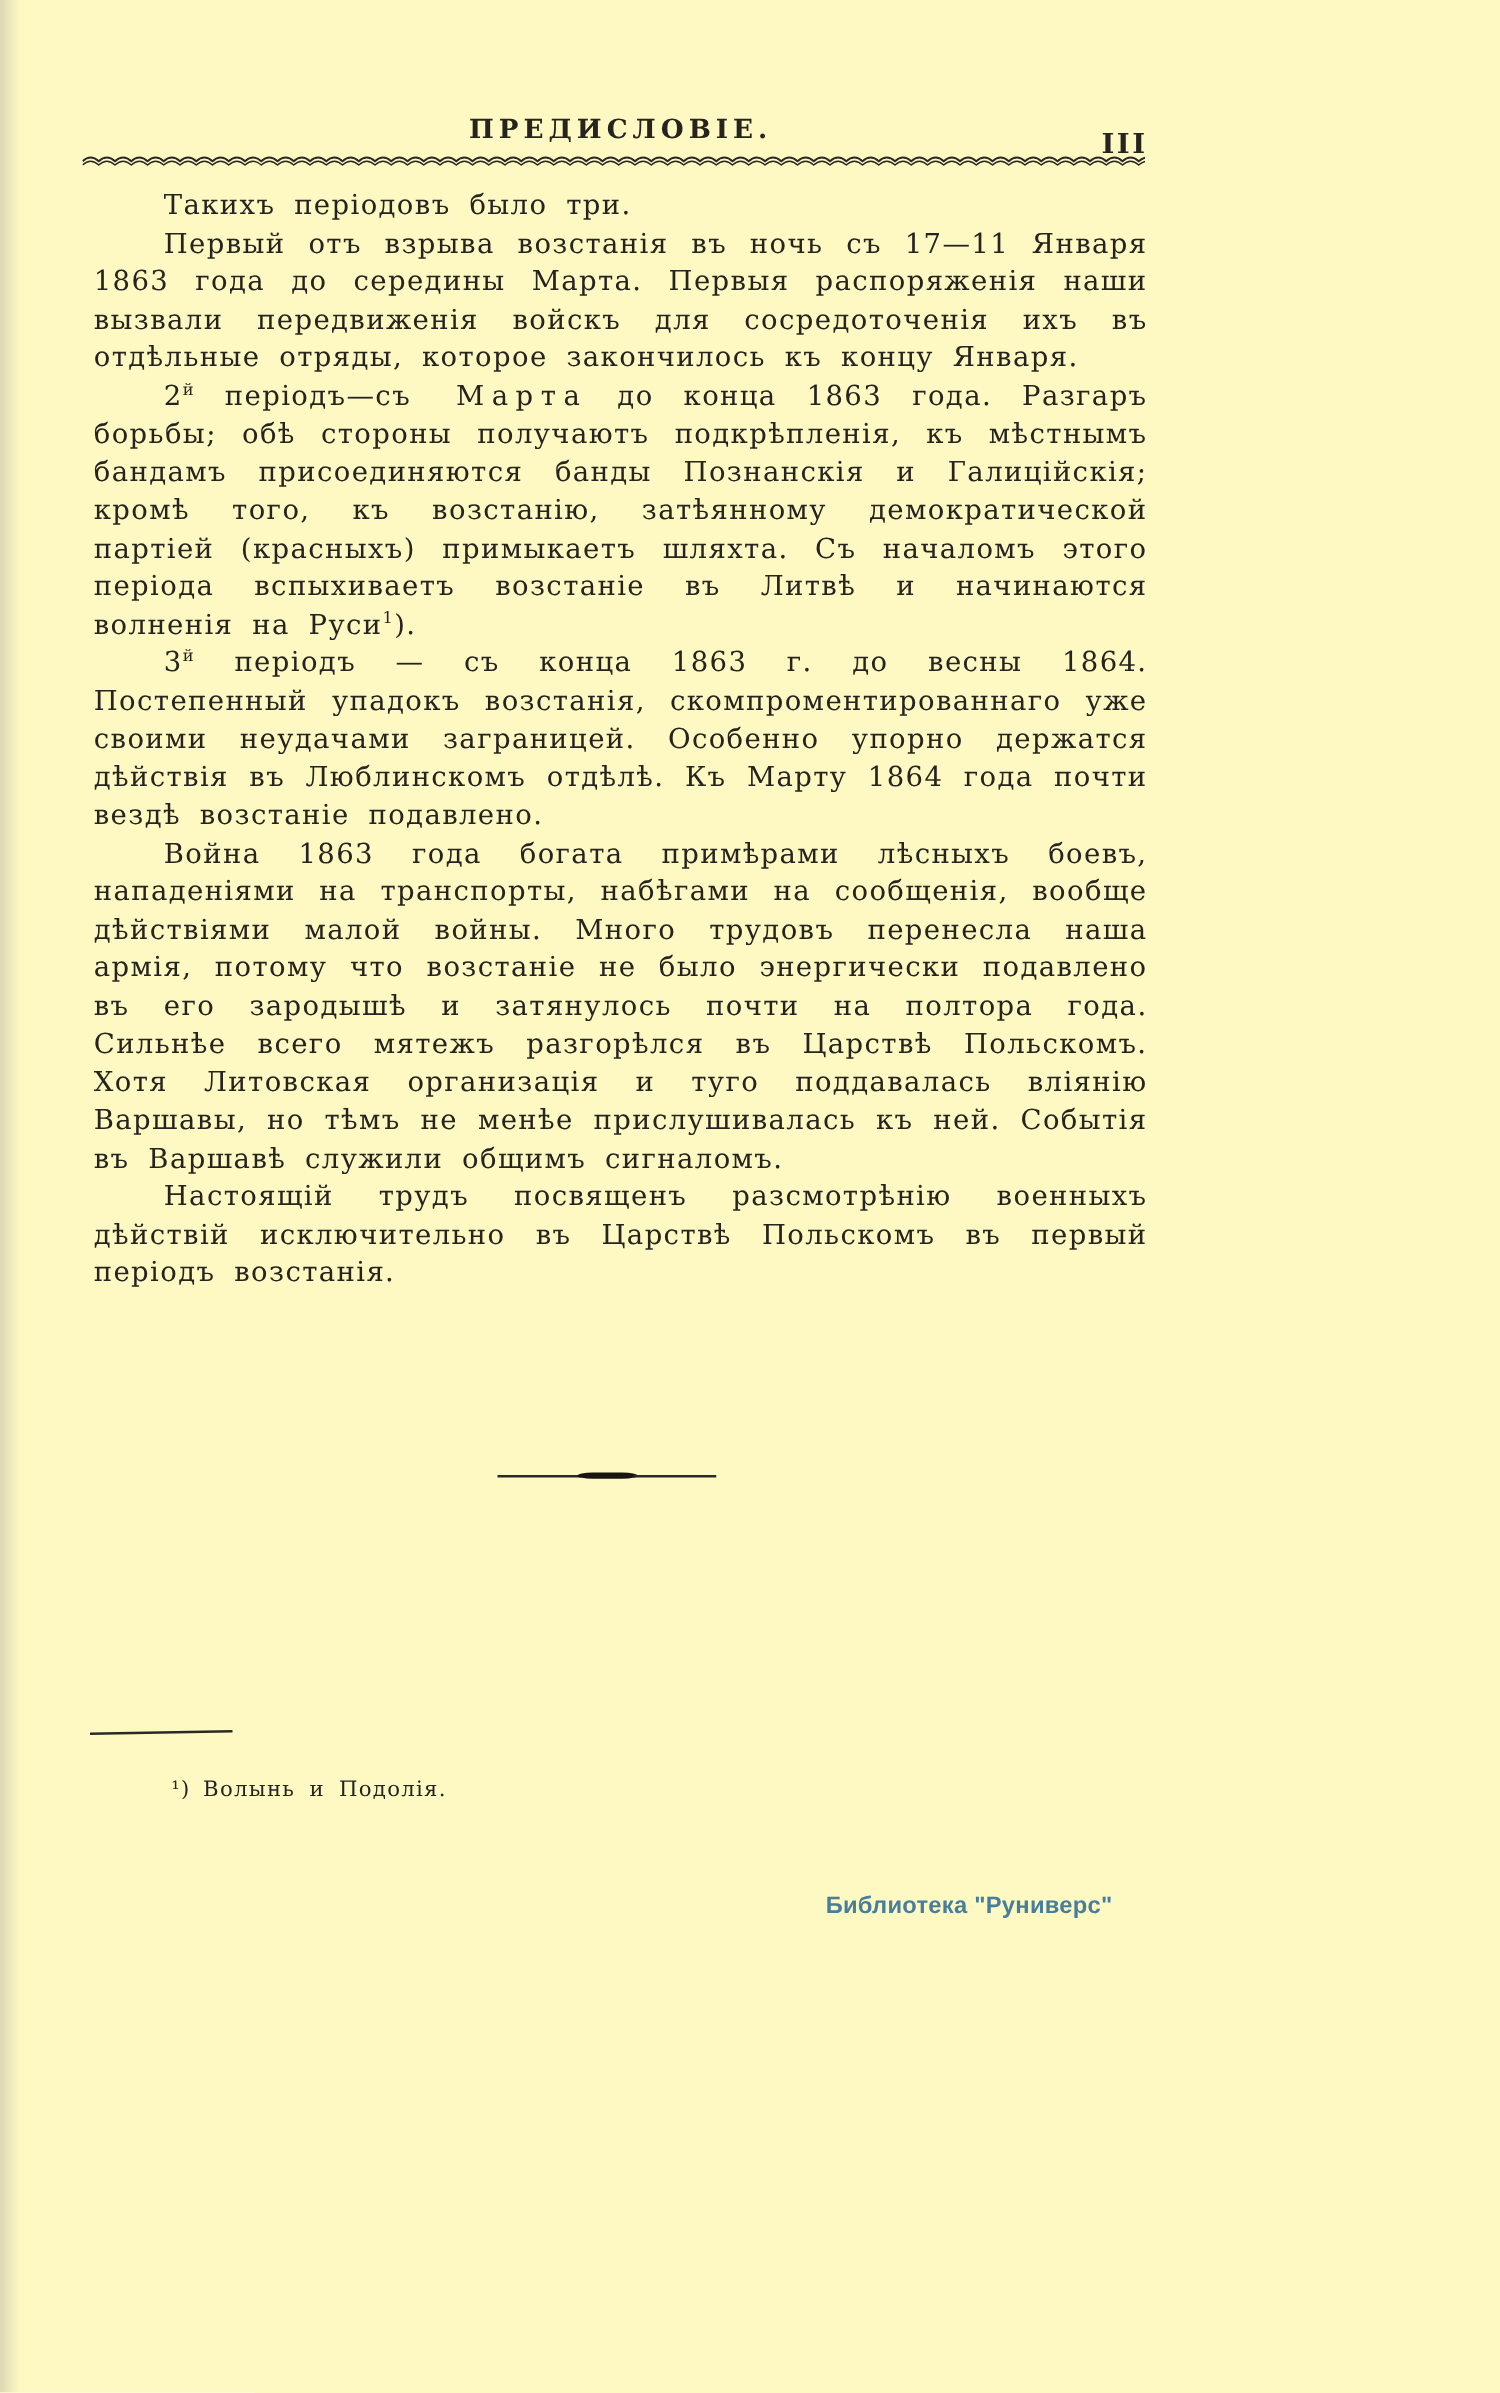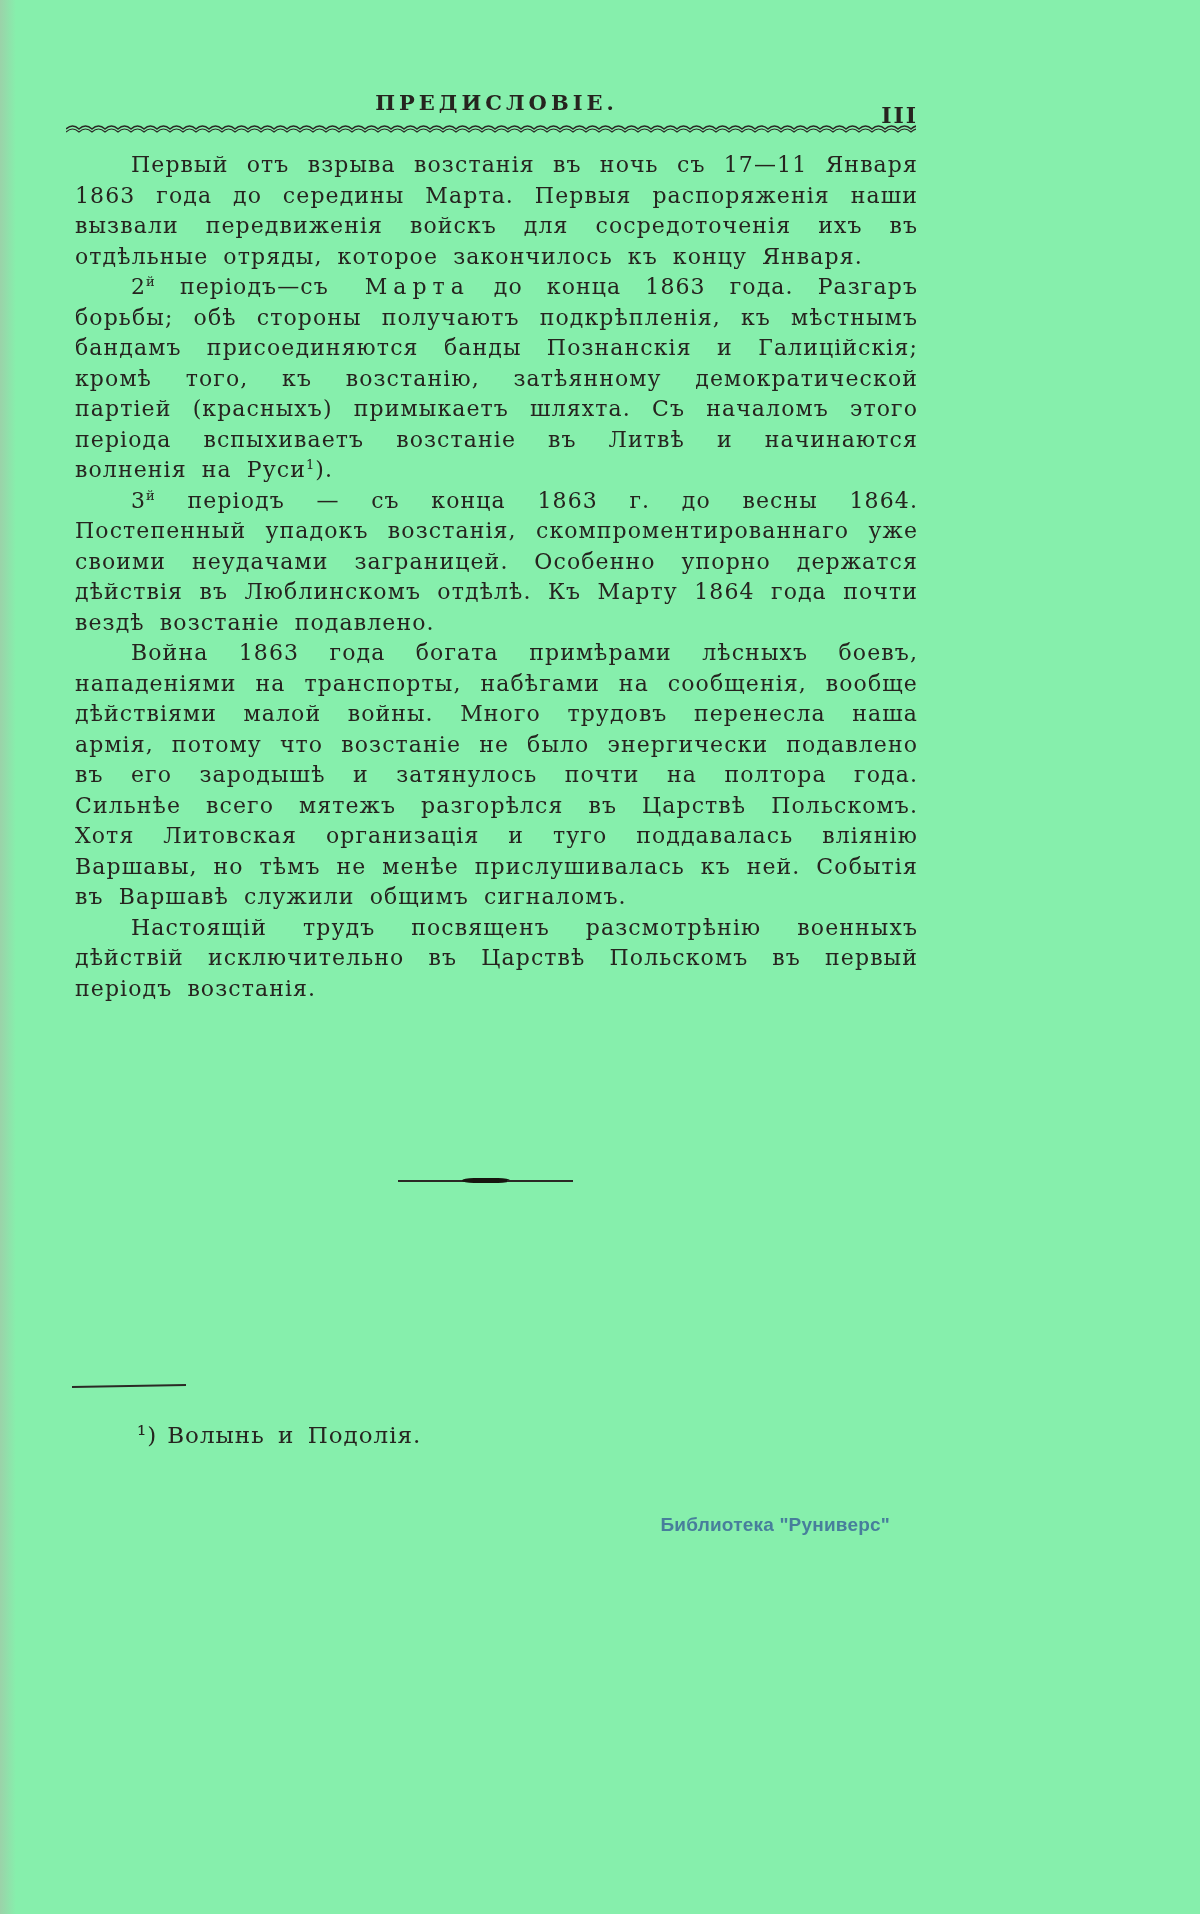--- a/index.html
+++ b/index.html
@@ -4,21 +4,21 @@
 <style>
   html, body { margin: 0; padding: 0; }
   body {
     width: 1200px; height: 1914px;
     background: #ffffff;
     font-family: "DejaVu Serif", "Liberation Serif", serif;
   }
   .page {
     position: relative;
     width: 1200px; height: 1914px;
-    background: #86efac;
+    background: #fef9c3;
     overflow: hidden;
     color: #26241f;
   }
   .page::before {
     content: '';
     position: absolute; left: 0; top: 0; bottom: 0; width: 16px;
     background: linear-gradient(90deg, rgba(180,175,165,0.45), rgba(255,255,255,0));
     pointer-events: none;
   }
   .text-col { position: absolute; left: 75px; width: 843px; }
@@ -56,21 +56,21 @@
     width: 48px; height: 5px; margin: 0 -3px;
     background: #17150f; border-radius: 50% / 100%;
   }
   .footnote-rule {
     position: absolute; top: 1385px; left: 72px; width: 114px; height: 2px;
     background: #2b2925; transform: rotate(-1deg);
   }
   .footnote {
     position: absolute; top: 1422px; left: 75px; width: 843px;
     padding-left: 62px;
-    font-size: 23px; letter-spacing: 1px; word-spacing: 5px;
+    font-size: 17px; letter-spacing: 1px; word-spacing: 5px;
   }
   .footnote .fn-marker { margin-right: 10px; }
   .watermark {
     position: absolute; top: 1514px; right: 310px;
     font-family: "Liberation Sans", sans-serif;
     font-size: 19px; font-weight: 700;
     color: #477e9b;
     letter-spacing: 0.2px;
   }
 </style>
@@ -83,20 +83,21 @@
     <div class="title">ПРЕДИСЛОВІЕ.</div>
     <div class="page-num">III</div>
   </header>
 
   <svg class="wave" width="850" height="16" viewBox="0 0 850 16">
     <path id="wave-top" fill="none" stroke="#2b2925" stroke-width="1.6" d="M0 9 q6.5 -6 13 0 q6.5 -6 13 0 q6.5 -6 13 0 q6.5 -6 13 0 q6.5 -6 13 0 q6.5 -6 13 0 q6.5 -6 13 0 q6.5 -6 13 0 q6.5 -6 13 0 q6.5 -6 13 0 q6.5 -6 13 0 q6.5 -6 13 0 q6.5 -6 13 0 q6.5 -6 13 0 q6.5 -6 13 0 q6.5 -6 13 0 q6.5 -6 13 0 q6.5 -6 13 0 q6.5 -6 13 0 q6.5 -6 13 0 q6.5 -6 13 0 q6.5 -6 13 0 q6.5 -6 13 0 q6.5 -6 13 0 q6.5 -6 13 0 q6.5 -6 13 0 q6.5 -6 13 0 q6.5 -6 13 0 q6.5 -6 13 0 q6.5 -6 13 0 q6.5 -6 13 0 q6.5 -6 13 0 q6.5 -6 13 0 q6.5 -6 13 0 q6.5 -6 13 0 q6.5 -6 13 0 q6.5 -6 13 0 q6.5 -6 13 0 q6.5 -6 13 0 q6.5 -6 13 0 q6.5 -6 13 0 q6.5 -6 13 0 q6.5 -6 13 0 q6.5 -6 13 0 q6.5 -6 13 0 q6.5 -6 13 0 q6.5 -6 13 0 q6.5 -6 13 0 q6.5 -6 13 0 q6.5 -6 13 0 q6.5 -6 13 0 q6.5 -6 13 0 q6.5 -6 13 0 q6.5 -6 13 0 q6.5 -6 13 0 q6.5 -6 13 0 q6.5 -6 13 0 q6.5 -6 13 0 q6.5 -6 13 0 q6.5 -6 13 0 q6.5 -6 13 0 q6.5 -6 13 0 q6.5 -6 13 0 q6.5 -6 13 0 q6.5 -6 13 0 q6.5 -6 13 0"></path>
     <path id="wave-bot" fill="none" stroke="#2b2925" stroke-width="1.1" d="M0 12 q6.5 -6 13 0 q6.5 -6 13 0 q6.5 -6 13 0 q6.5 -6 13 0 q6.5 -6 13 0 q6.5 -6 13 0 q6.5 -6 13 0 q6.5 -6 13 0 q6.5 -6 13 0 q6.5 -6 13 0 q6.5 -6 13 0 q6.5 -6 13 0 q6.5 -6 13 0 q6.5 -6 13 0 q6.5 -6 13 0 q6.5 -6 13 0 q6.5 -6 13 0 q6.5 -6 13 0 q6.5 -6 13 0 q6.5 -6 13 0 q6.5 -6 13 0 q6.5 -6 13 0 q6.5 -6 13 0 q6.5 -6 13 0 q6.5 -6 13 0 q6.5 -6 13 0 q6.5 -6 13 0 q6.5 -6 13 0 q6.5 -6 13 0 q6.5 -6 13 0 q6.5 -6 13 0 q6.5 -6 13 0 q6.5 -6 13 0 q6.5 -6 13 0 q6.5 -6 13 0 q6.5 -6 13 0 q6.5 -6 13 0 q6.5 -6 13 0 q6.5 -6 13 0 q6.5 -6 13 0 q6.5 -6 13 0 q6.5 -6 13 0 q6.5 -6 13 0 q6.5 -6 13 0 q6.5 -6 13 0 q6.5 -6 13 0 q6.5 -6 13 0 q6.5 -6 13 0 q6.5 -6 13 0 q6.5 -6 13 0 q6.5 -6 13 0 q6.5 -6 13 0 q6.5 -6 13 0 q6.5 -6 13 0 q6.5 -6 13 0 q6.5 -6 13 0 q6.5 -6 13 0 q6.5 -6 13 0 q6.5 -6 13 0 q6.5 -6 13 0 q6.5 -6 13 0 q6.5 -6 13 0 q6.5 -6 13 0 q6.5 -6 13 0 q6.5 -6 13 0 q6.5 -6 13 0"></path>
   </svg>
 
   <main class="body">
+      <p class="para"><span>Такихъ періодовъ было три.</span></p>
       <p class="para"><span>Первый отъ взрыва возстанія въ ночь съ 17—11 Января 1863 года до середины Марта. Первыя распоряженія наши вызвали передвиженія войскъ для сосредоточенія ихъ въ отдѣльные отряды, которое закончилось къ концу Января.</span></p>
       <p class="para"><span>2</span><sup>й</sup><span> періодъ—съ </span><span class="spaced">Марта</span><span> до конца 1863 года. Разгаръ борьбы; обѣ стороны получаютъ подкрѣпленія, къ мѣстнымъ бандамъ присоединяются банды Познанскія и Галиційскія; кромѣ того, къ возстанію, затѣянному демократической партіей (красныхъ) примыкаетъ шляхта. Съ началомъ этого періода вспыхиваетъ возстаніе въ Литвѣ и начинаются волненія на Руси</span><sup>1</sup><span>).</span></p>
       <p class="para"><span>3</span><sup>й</sup><span> періодъ — съ конца 1863 г. до весны 1864. Постепенный упадокъ возстанія, скомпроментированнаго уже своими неудачами заграницей. Особенно упорно держатся дѣйствія въ Люблинскомъ отдѣлѣ. Къ Марту 1864 года почти вездѣ возстаніе подавлено.</span></p>
       <p class="para"><span>Война 1863 года богата примѣрами лѣсныхъ боевъ, нападеніями на транспорты, набѣгами на сообщенія, вообще дѣйствіями малой войны. Много трудовъ перенесла наша армія, потому что возстаніе не было энергически подавлено въ его зародышѣ и затянулось почти на полтора года. Сильнѣе всего мятежъ разгорѣлся въ Царствѣ Польскомъ. Хотя Литовская организація и туго поддавалась вліянію Варшавы, но тѣмъ не менѣе прислушивалась къ ней. Событія въ Варшавѣ служили общимъ сигналомъ.</span></p>
       <p class="para"><span>Настоящій трудъ посвященъ разсмотрѣнію военныхъ дѣйствій исключительно въ Царствѣ Польскомъ въ первый періодъ возстанія.</span></p>
     </main>
 
   <div class="divider">
     <span class="div-line"></span>
     <span class="div-blob"></span>

